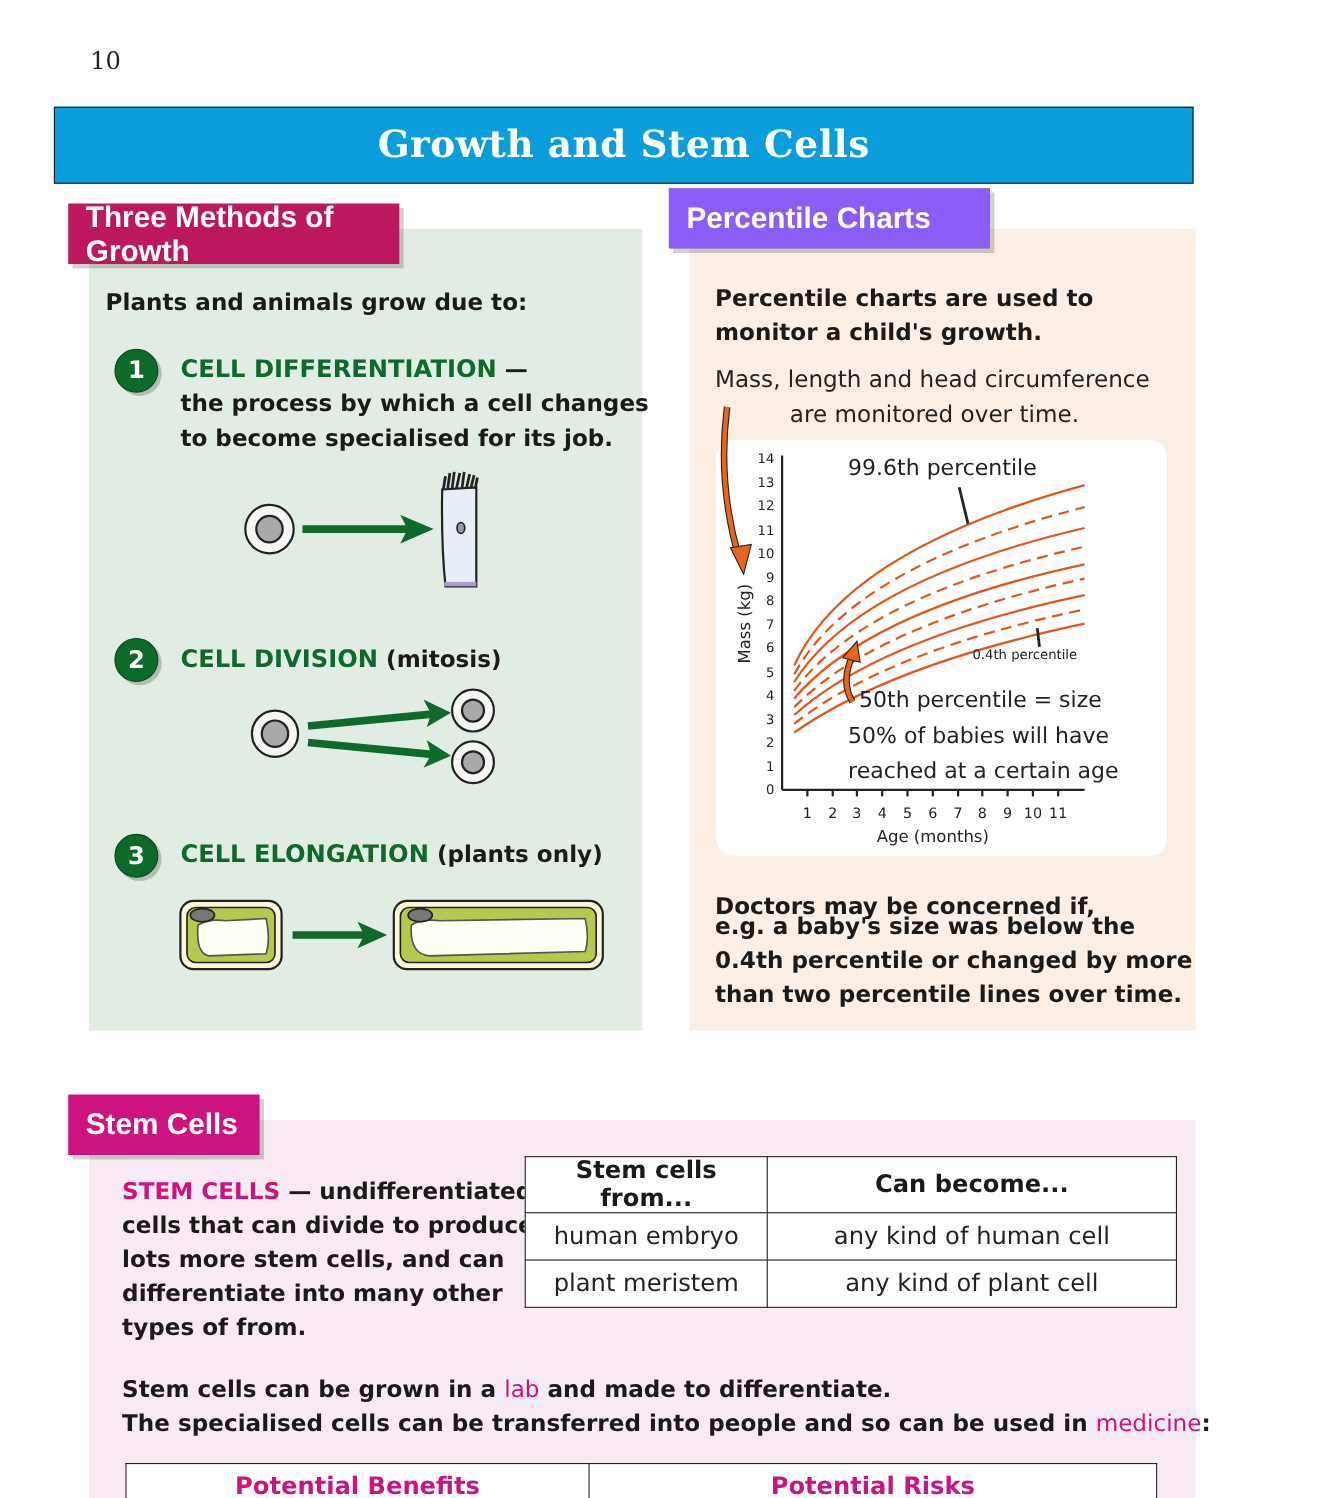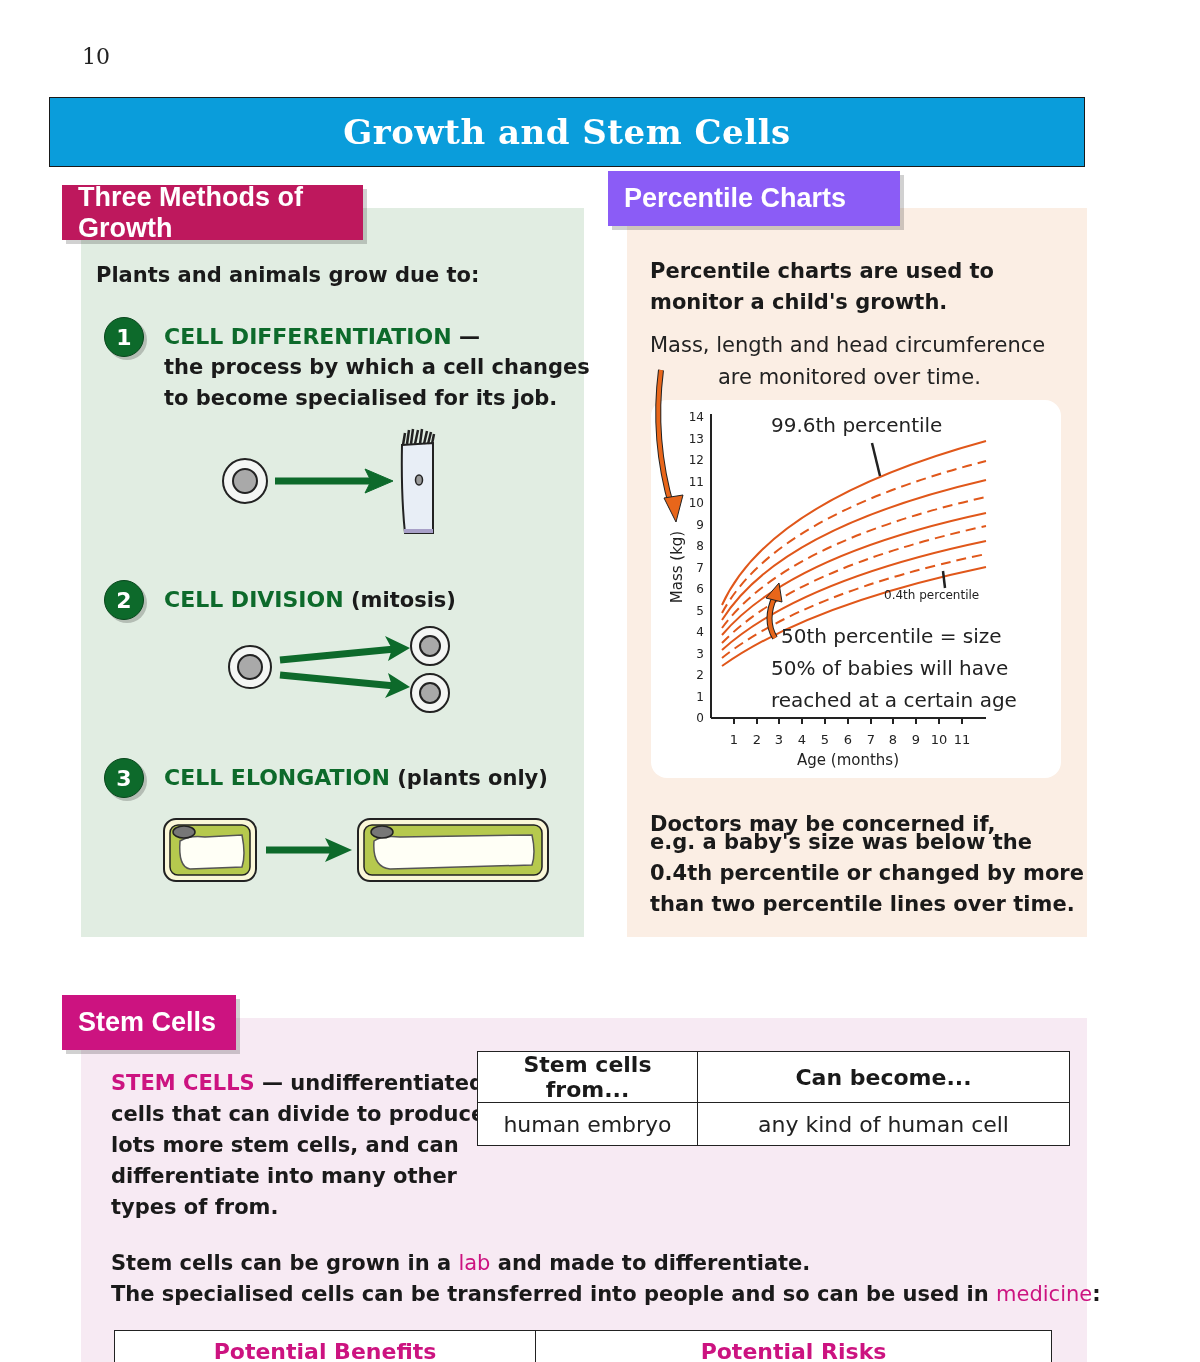--- a/index.html
+++ b/index.html
@@ -274,20 +274,24 @@
 <table class="stem">
   <tbody>
       <tr>
     <th style="width:207px;">Stem cells from...</th>
     <th>Can become...</th>
   </tr>
   <tr>
     <td>human embryo</td>
     <td>any kind of human cell</td>
   </tr>
+  <tr>
+    <td>plant meristem</td>
+    <td>any kind of plant cell</td>
+  </tr>
 </tbody>
   </table>
 
 <div class="abs body-text bold-text" style="left:111px; top:1248px;">
   <span>Stem cells can be grown in a </span><span class="pink" style="font-weight:normal;">lab</span><span> and made to differentiate.</span>
 </div>
 <div class="abs body-text bold-text" style="left:111px; top:1279px;">
   <span>The specialised cells can be transferred into people and so can be used in </span><span class="pink" style="font-weight:normal;">medicine</span><span>:</span>
 </div>
 

